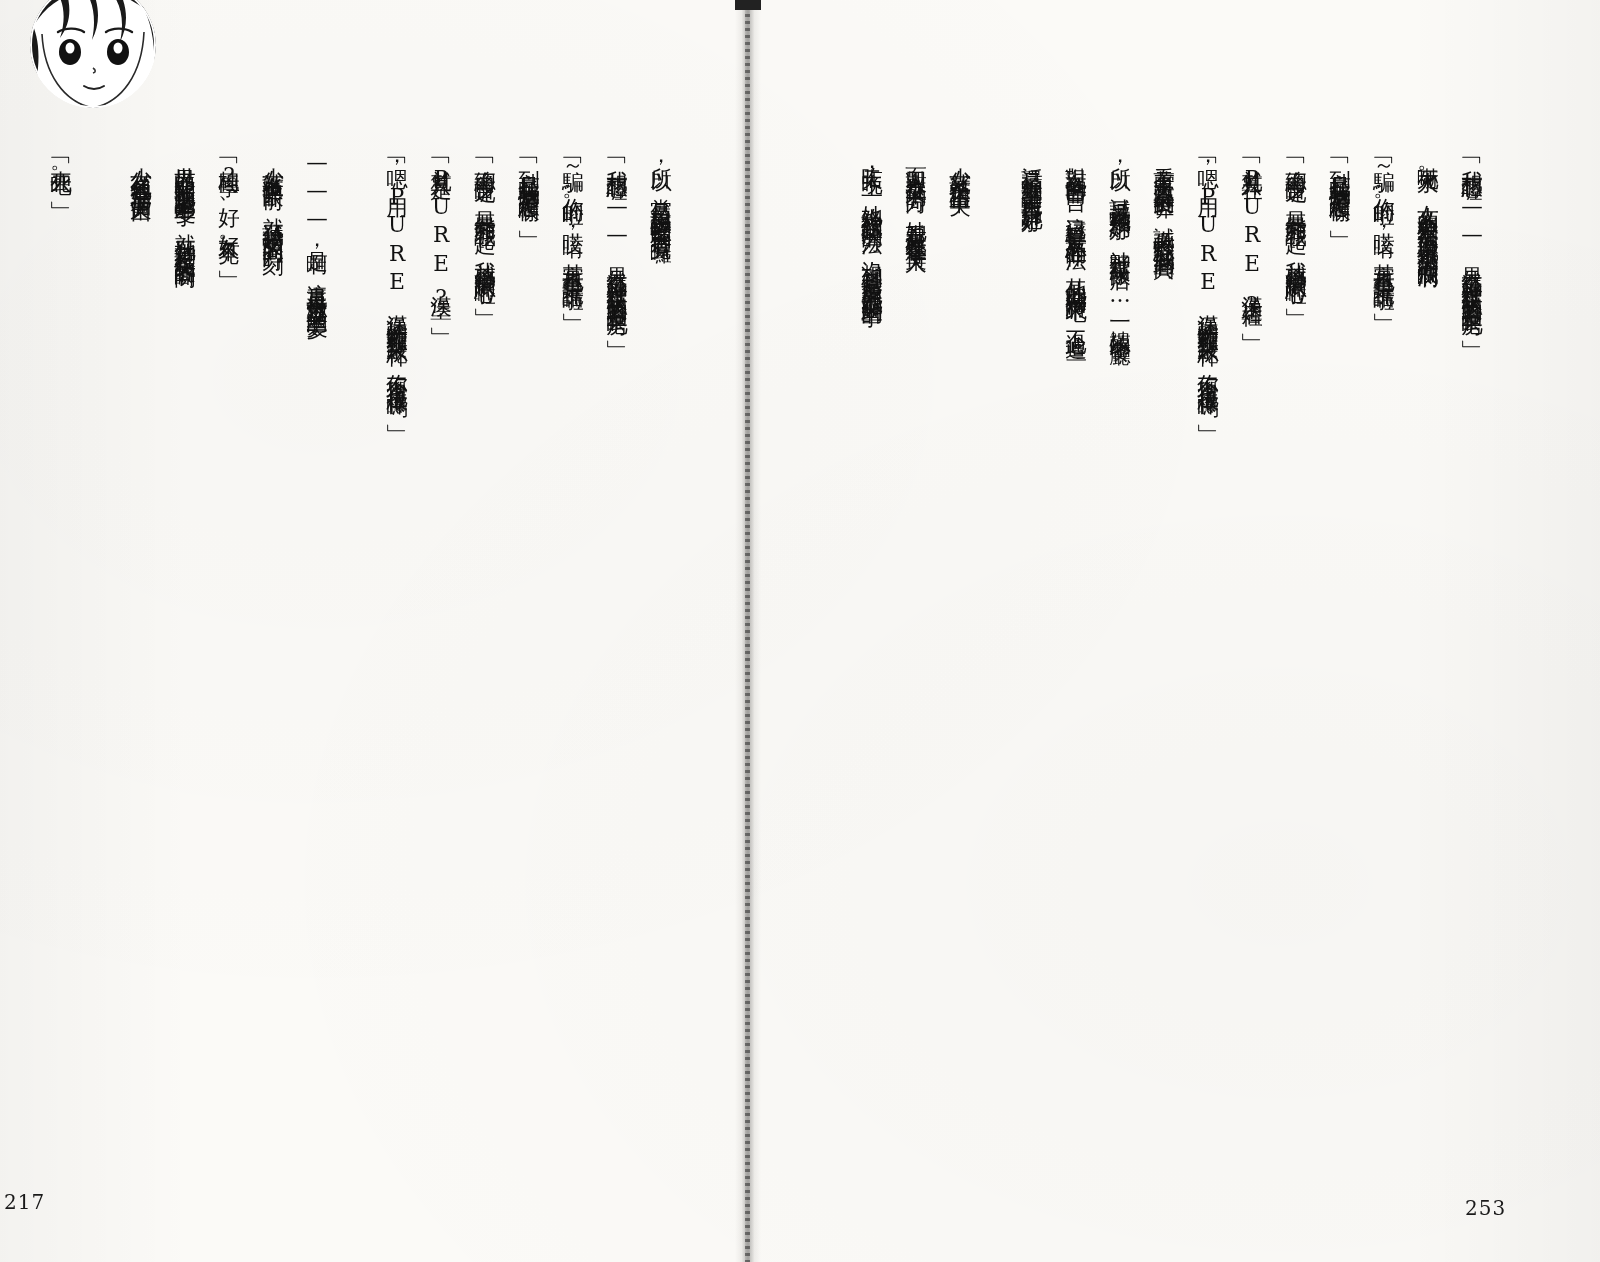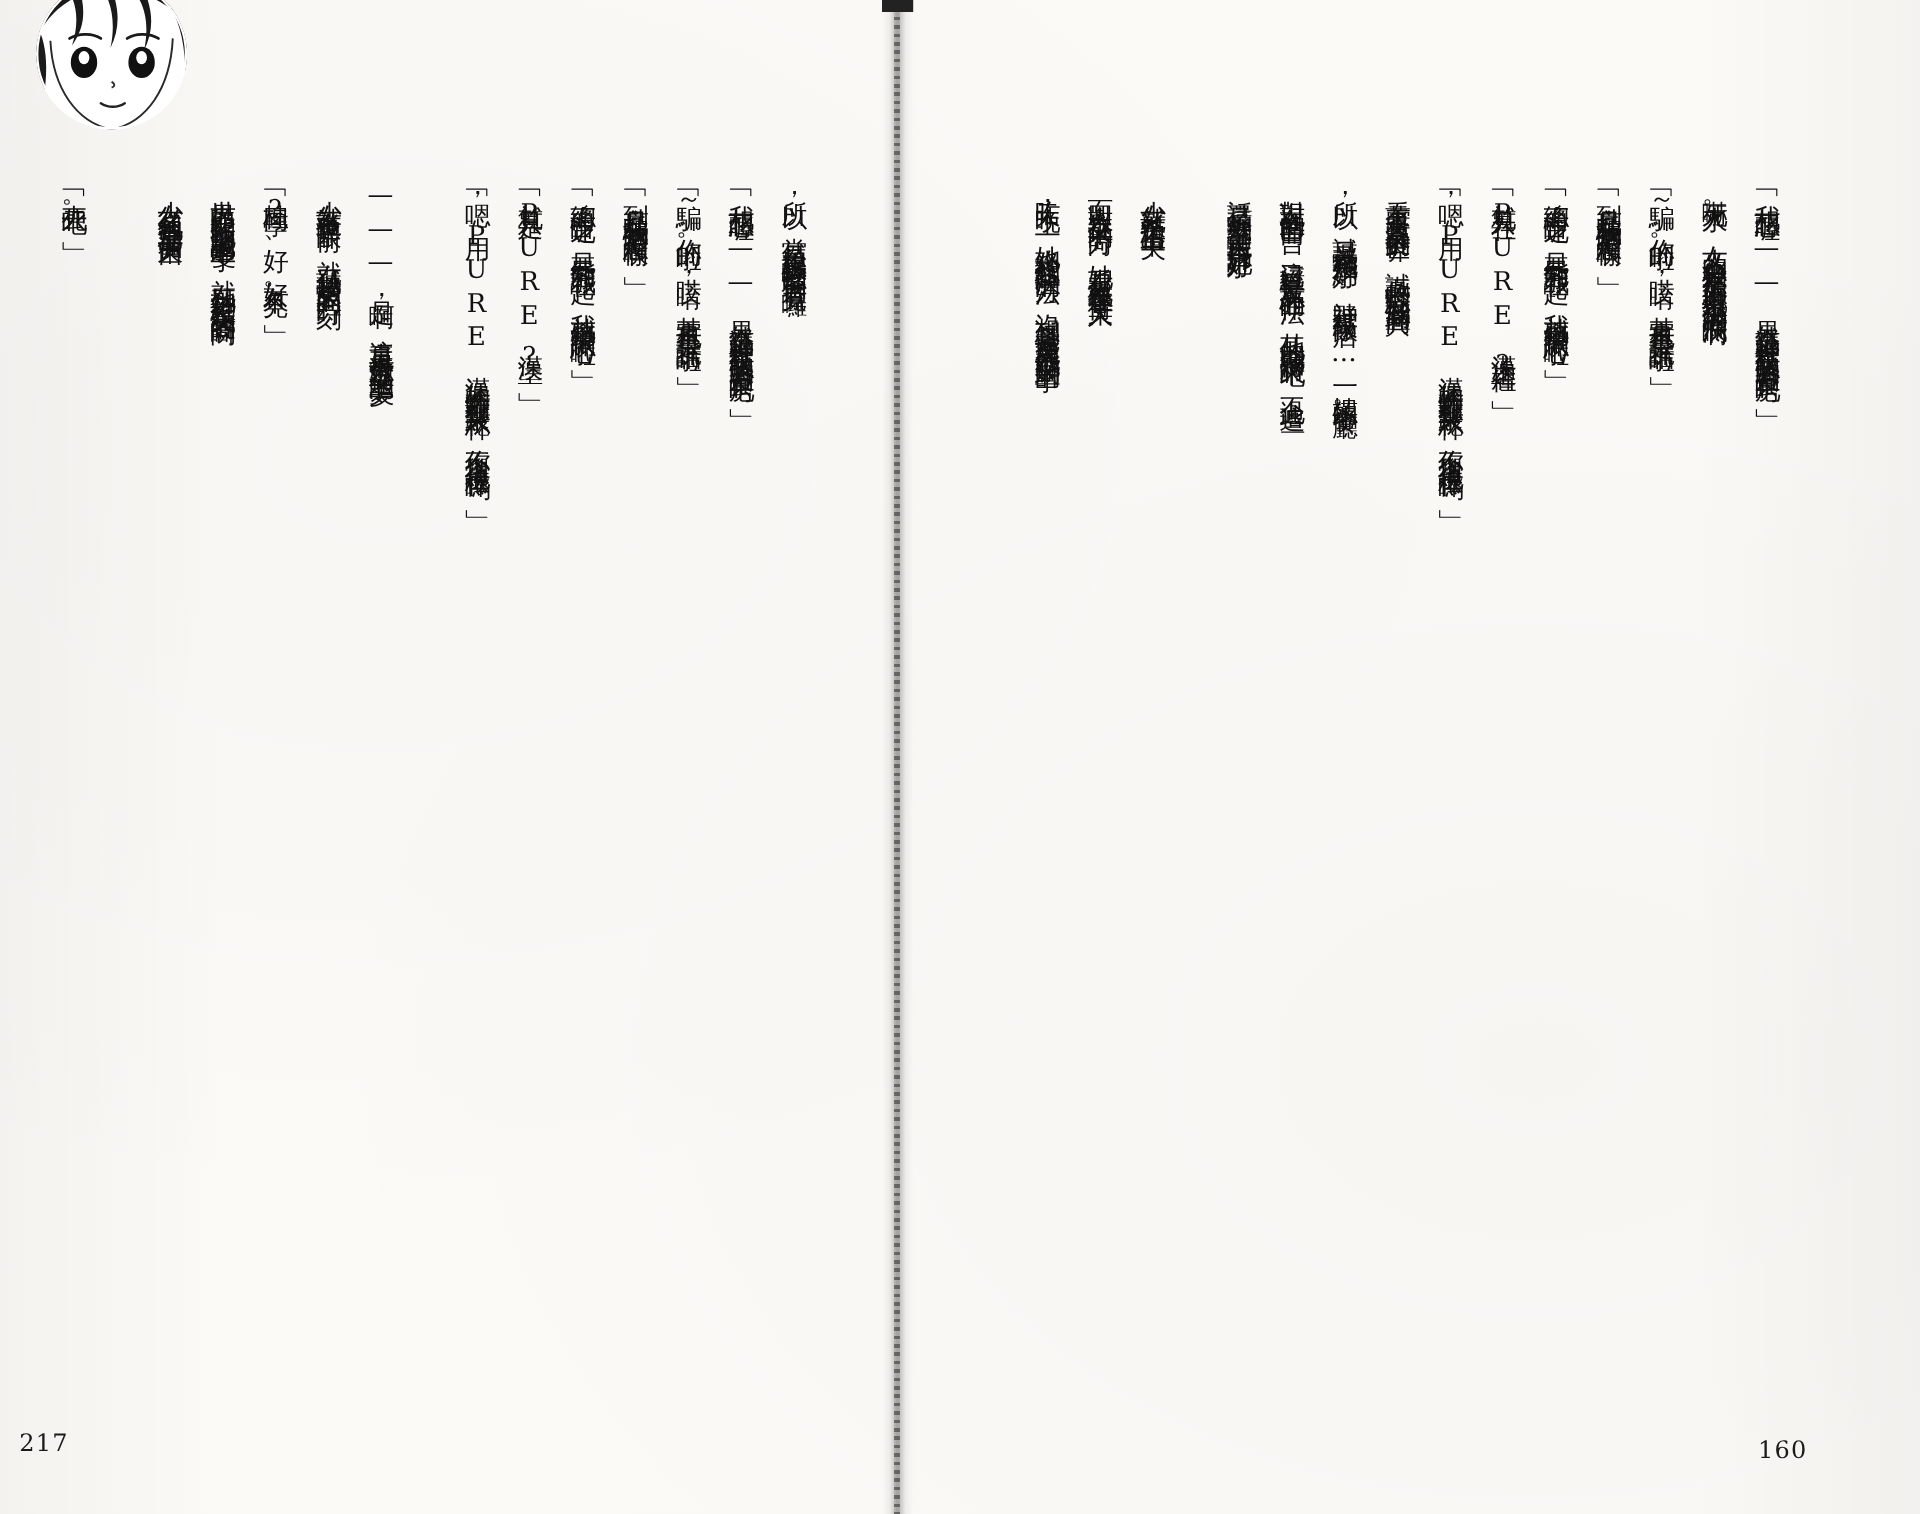--- a/index.html
+++ b/index.html
@@ -99,21 +99,21 @@
   .col-area-left { left: 0; width: 735px; }
 
   .pagenum {
     position: absolute;
     font-family: "DejaVu Serif", "Liberation Serif", serif;
     font-size: 20px;
     color: #1a1a1a;
     letter-spacing: 1px;
   }
   .pagenum.right { left: 1465px; top: 1196px; }
-  .pagenum.left { left: 16px; top: 1190px; text-align: right; }
+  .pagenum.left { left: 4px; top: 1190px; text-align: right; }
 </style>
 </head>
 <body>
 
 <div class="page">
   <div class="paper-texture"></div>
 
   <div class="col-area-left">
     <div class="head left">
       <svg class="face-svg" width="126" height="126" viewBox="0 0 126 126">
@@ -184,14 +184,14 @@
     <div class="vtext" style="left:436px;">「嗯，用PURE漢堡的炸雞和可樂來乾杯，你不覺得也很棒嗎?」</div>
     <div class="vtext" style="left:392px;">看著露出天真笑容的世界，誠真的打從心底感到高興。</div>
     <div class="vtext" style="left:348px;">所以，誠早就為她預約好了。神野高級飯店……一樓的小餐廳。</div>
     <div class="vtext" style="left:304px;">對現在的自己而言，這已經算是最有心的作法。其他的就期待將來吧，不過這些</div>
     <div class="vtext" style="left:260px;">話還是等到聖誕節當天再告訴她好了。</div>
     <div class="vtext" style="left:188px;">少女就站在天橋正中央。</div>
     <div class="vtext" style="left:144px;">面對人群往來的方向，她看起來就像在等待某人。</div>
     <div class="vtext" style="left:100px;">昨天晚上，她終於想到解決的方法。沒想到竟是這麼簡單就能辦到的事。</div>
   </div>
 
-  <div class="pagenum right">160</div>
+  <div class="pagenum right">253</div>
 </div>
 
 </body></html>

